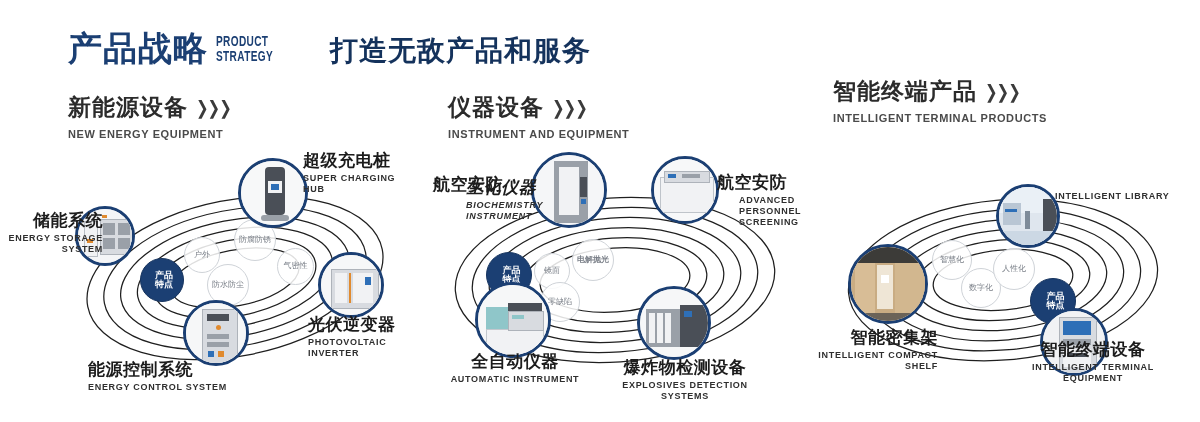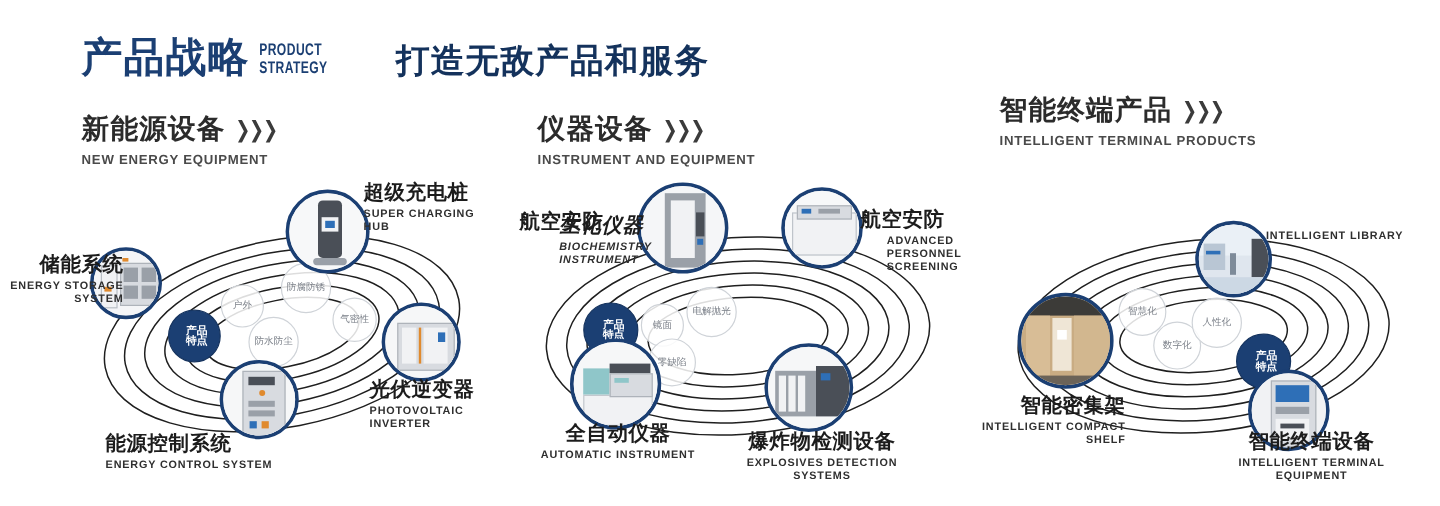--- a/index.html
+++ b/index.html
@@ -199,21 +199,21 @@
           <ellipse cx="190" cy="120" rx="143" ry="72"></ellipse>
           <ellipse cx="190" cy="120" rx="126" ry="62"></ellipse>
           <ellipse cx="190" cy="120" rx="109" ry="52"></ellipse>
           <ellipse cx="190" cy="120" rx="92" ry="42"></ellipse>
           <ellipse cx="190" cy="120" rx="75" ry="32"></ellipse>
         </g>
       </svg>
     </div>
 
     <div class="bub light" style="left:109px;top:93px;width:36px;height:36px;">镜面</div>
-    <div class="bub light" style="left:147px;top:79px;width:42px;height:42px;">电解抛光</div>
+    <div class="bub light" style="left:147px;top:79px;width:42px;height:42px;font-weight:bold;">电解抛光</div>
     <div class="bub light" style="left:115px;top:122px;width:40px;height:40px;">零缺陷</div>
     <div class="bub dark" style="left:61px;top:92px;width:46px;height:46px;">
       <span style="display:block;width:23px;">产品特点</span>
     </div>
 
     <div class="node" style="left:106px;top:-8px;width:76px;height:76px;">
       <div class="ph" style="background:#f5f6f8;">
         <div class="art-mid" style="left:20px;top:6px;width:34px;height:62px;"></div>
         <div class="art-lite" style="left:25px;top:12px;width:20px;height:48px;"></div>
         <div class="art-dark" style="left:46px;top:22px;width:7px;height:20px;"></div>
@@ -329,19 +329,19 @@
     </div>
 
     <div class="lab" style="left:237px;top:29px;">
       <div class="en">INTELLIGENT LIBRARY</div>
     </div>
     <div class="lab right" style="left:-10px;top:168px;width:130px;">
       <div class="cn">智能密集架</div>
       <div class="en" style="white-space:pre-line;">INTELLIGENT COMPACT
 SHELF</div>
     </div>
-    <div class="lab center" style="left:190px;top:198px;width:170px;">
+    <div class="lab center" style="left:190px;top:180px;width:170px;">
       <div class="cn">智能终端设备</div>
       <div class="en">INTELLIGENT TERMINAL EQUIPMENT</div>
     </div>
   </div>
 
 </div>
 
 </body></html>

